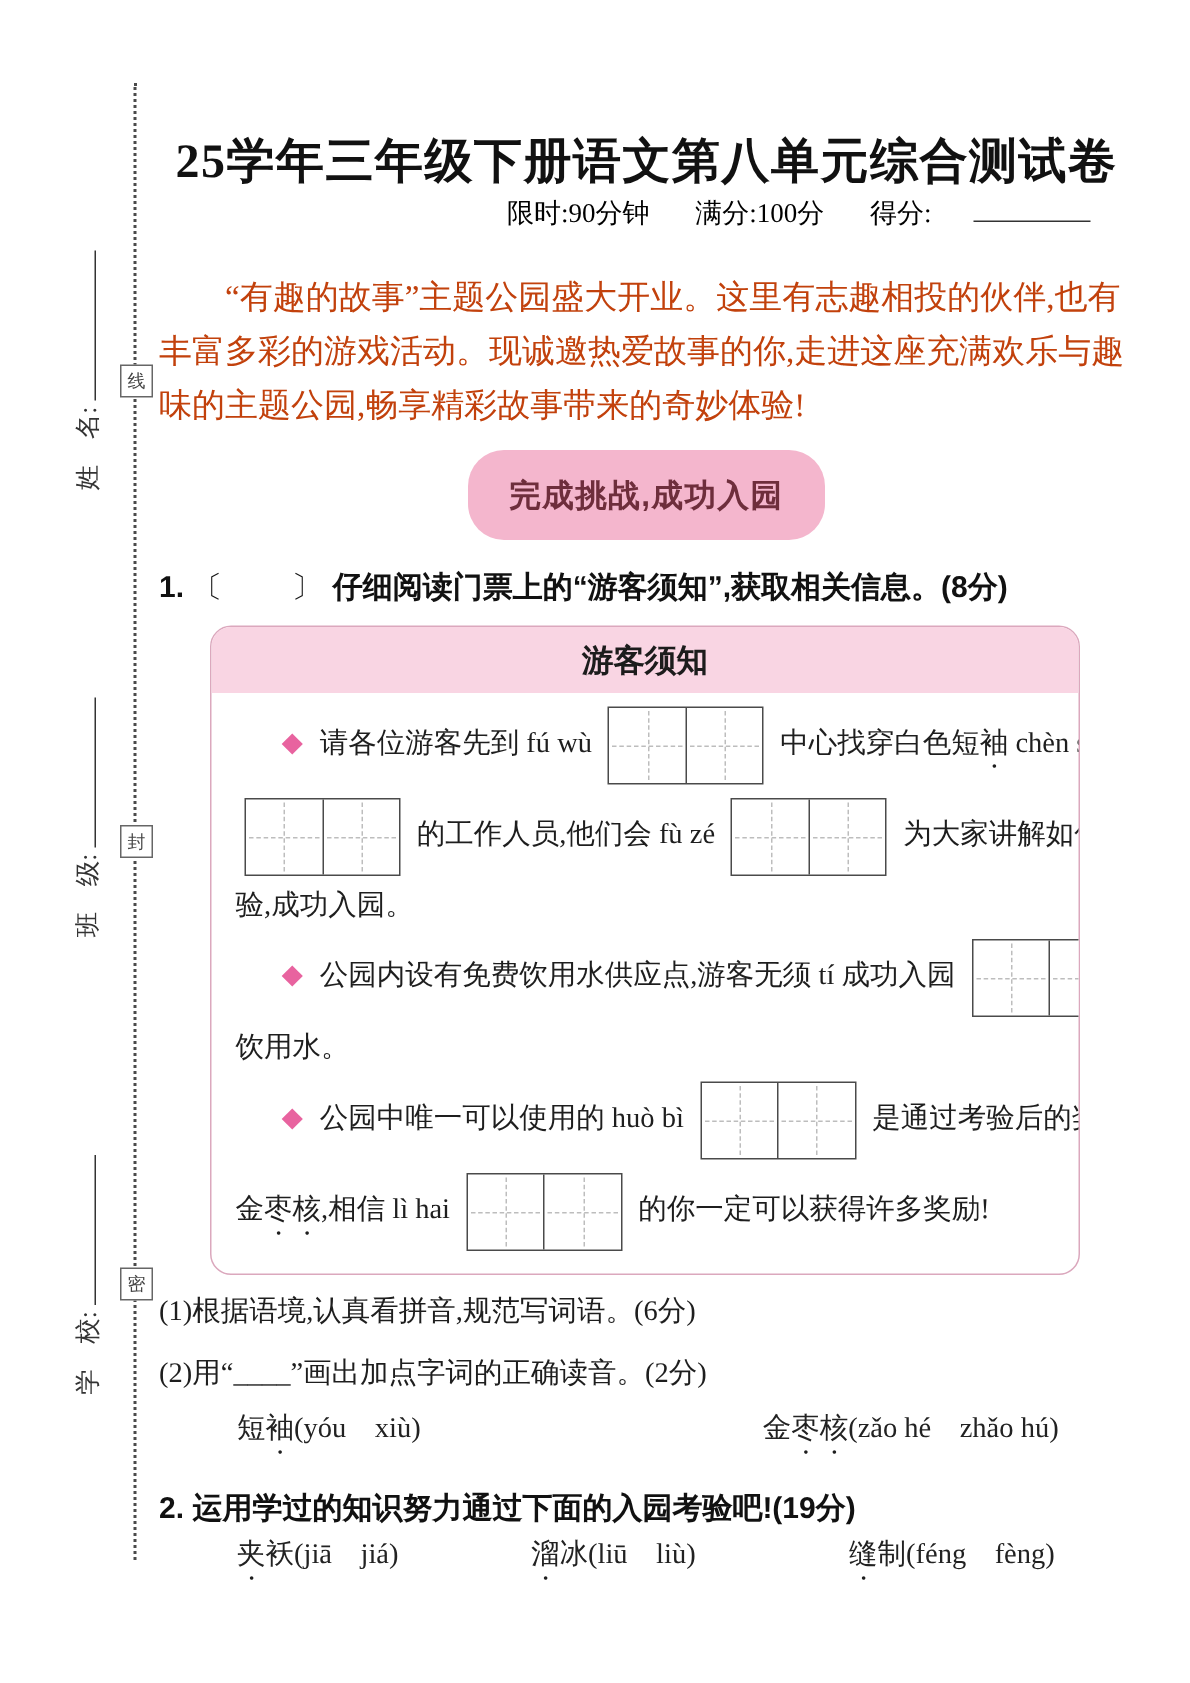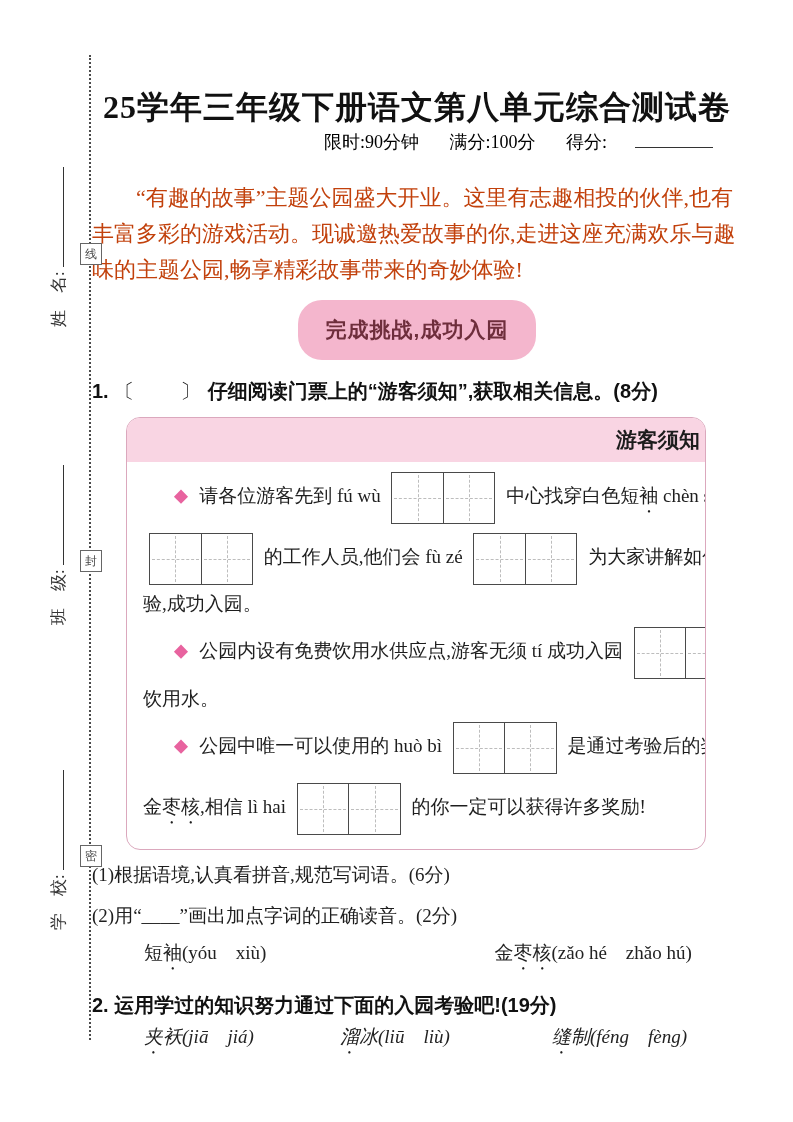--- a/index.html
+++ b/index.html
@@ -9,41 +9,41 @@
   
   .seal-line{position:absolute;left:89px;top:55px;height:985px;border-left:2px dotted #4a4a4a;}
   .seal-box{position:absolute;left:80px;width:20px;height:20px;border:1px solid #666;background:#fff;
             display:flex;align-items:center;justify-content:center;font-size:12px;color:#444;z-index:2;}
   .vlabel{position:absolute;left:-50px;width:216px;height:22px;transform:rotate(-90deg);
           transform-origin:center;font-size:17px;color:#333;white-space:nowrap;text-align:center;}
   .vblank{display:inline-block;width:100px;border-bottom:1.2px solid #333;height:14px;
           margin-left:4px;vertical-align:baseline;}
 
   
-  .content{position:absolute;left:92px;top:0;width:650px;}
+  .content{position:absolute;left:106px;top:0;width:650px;}
   .title{margin-top:86px;text-align:center;font-size:32px;font-weight:bold;color:#111;letter-spacing:1px;}
   .meta{margin-left:232px;font-size:18px;color:#000000;}
   .meta span{margin-right:26px;}
   .score-blank{display:inline-block;width:78px;border-bottom:1.2px solid #333;height:14px;margin-left:2px;}
 
   .intro{margin-top:26px;font-size:22px;line-height:36px;text-indent:2em;color:#c2410c;}
 
   .badge{width:fit-content;margin:12px auto 0;background:#f4b6cd;color:#6e2e3c;
          font-family:"Liberation Sans", sans-serif;font-weight:bold;font-size:21px;
          padding:16px 28px;border-radius:24px;letter-spacing:1px;}
 
   .qline{margin-top:18px;font-family:"Liberation Sans", sans-serif;font-weight:bold;
          font-size:20px;color:#111;}
   .qline .bracket{font-weight:normal;font-family:"Liberation Serif", serif;letter-spacing:2px;}
 
   
   .notice{margin-top:12px;margin-left:34px;width:578px;border:1.5px solid #dba8bd;
           border-radius:14px;overflow:hidden;background:#fff;}
-  .notice-head{background:#f9d5e3;text-align:right;font-family:"Liberation Sans", sans-serif;
-               font-weight:bold;font-size:21px;color:#1c1c1c;padding:8px 5px;}
+  .notice-head{background:#f9d5e3;text-align:center;font-family:"Liberation Sans", sans-serif;
+               font-weight:bold;font-size:21px;color:#1c1c1c;padding:8px 18px;}
   .notice-body{padding:4px 16px 12px;font-size:19px;color:#1e1e1e;}
   .nline{white-space:nowrap;line-height:34px;}
   .nline.boxline{line-height:60px;}
   .nline.bullet{text-indent:1.6em;}
   .diamond{color:#e8639f;font-size:15px;margin-right:6px;}
 
   
   .wbox{display:inline-flex;width:104px;height:52px;border:1.5px solid #4a4a4a;
         vertical-align:middle;margin:0 6px;background:#fff;box-sizing:border-box;}
   .wcell{flex:1;position:relative;}
@@ -54,21 +54,21 @@
   .dot-under{-webkit-text-emphasis:filled dot #1e1e1e;text-emphasis:filled dot #1e1e1e;
              -webkit-text-emphasis-position:under right;text-emphasis-position:under right;}
 
   .sub{margin-top:8px;font-size:19px;line-height:33px;color:#1e1e1e;}
   .sub .tag{font-family:"Liberation Sans", sans-serif;font-weight:bold;color:#111;}
 
   .pron-row{display:flex;margin-top:4px;margin-left:52px;font-size:19px;line-height:34px;}
   .pron-row .p2{margin-left:228px;}
 
   .duoyin-row{display:grid;grid-template-columns:196px 212px auto;margin-left:52px;
-              font-size:19px;line-height:35px;font-style:italic;}
+              font-size:19px;line-height:35px;}
 </style>
 </head>
 <body>
 
 <div class="page">
 
   <div class="seal-line"></div>
   <div class="seal-box" style="top:243px">
       <span>线</span>
     </div>

